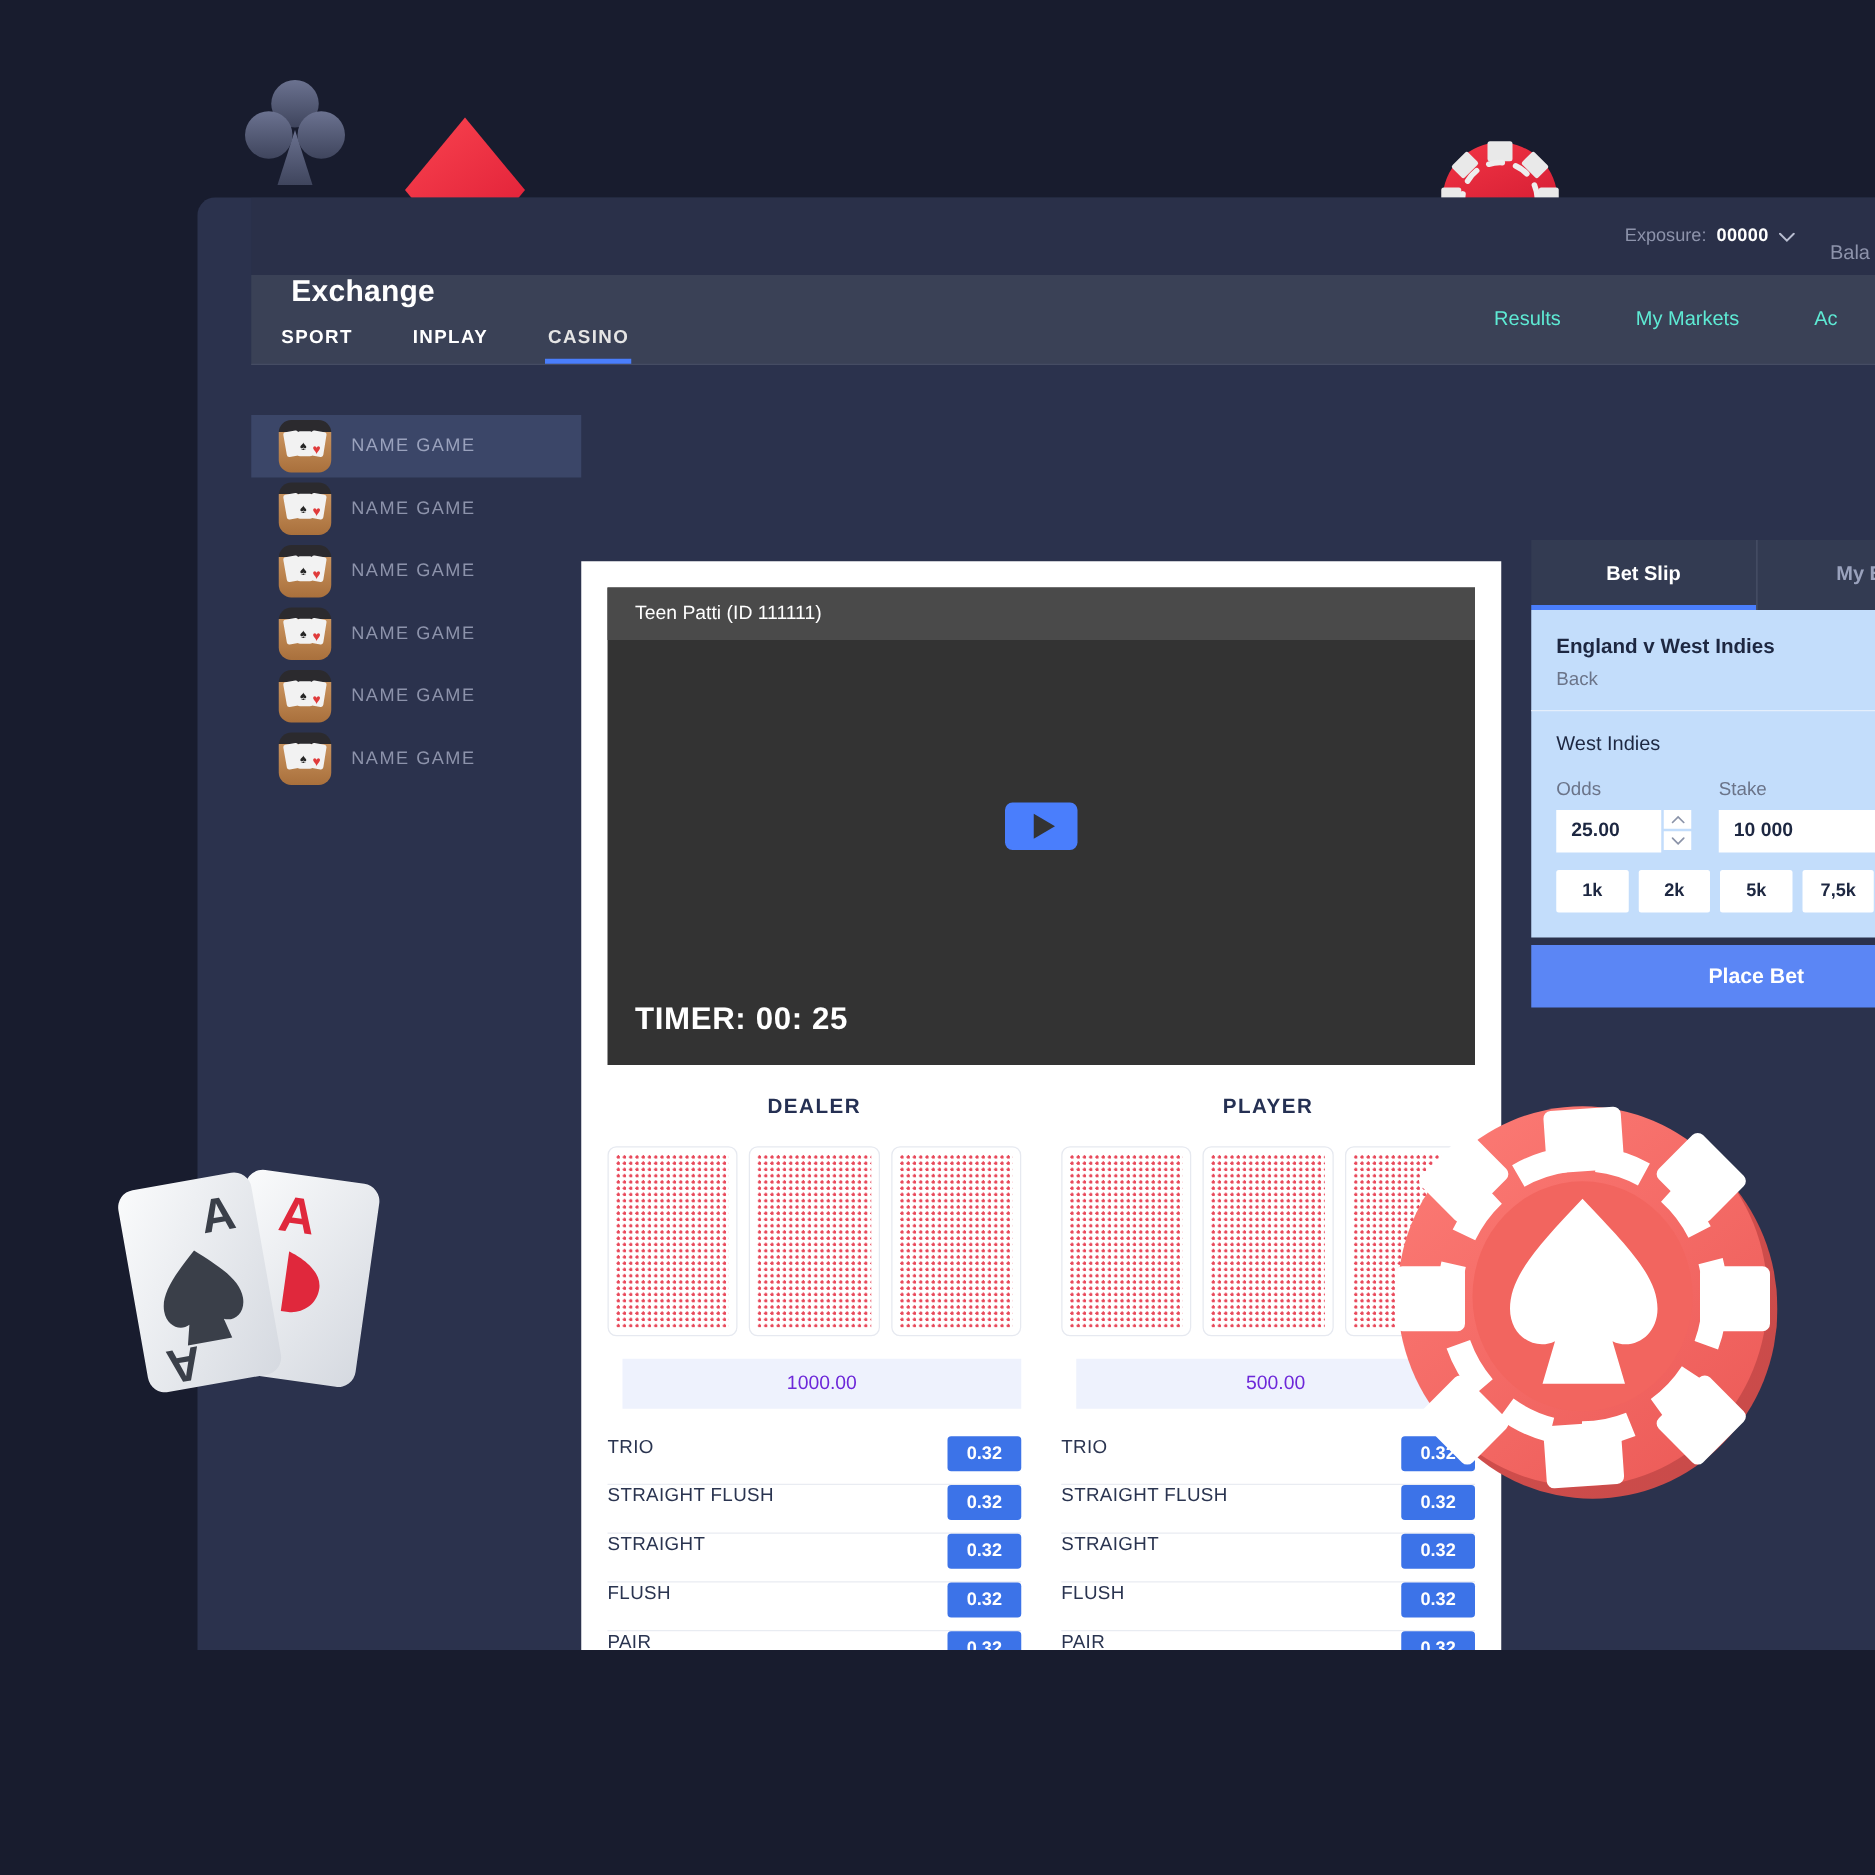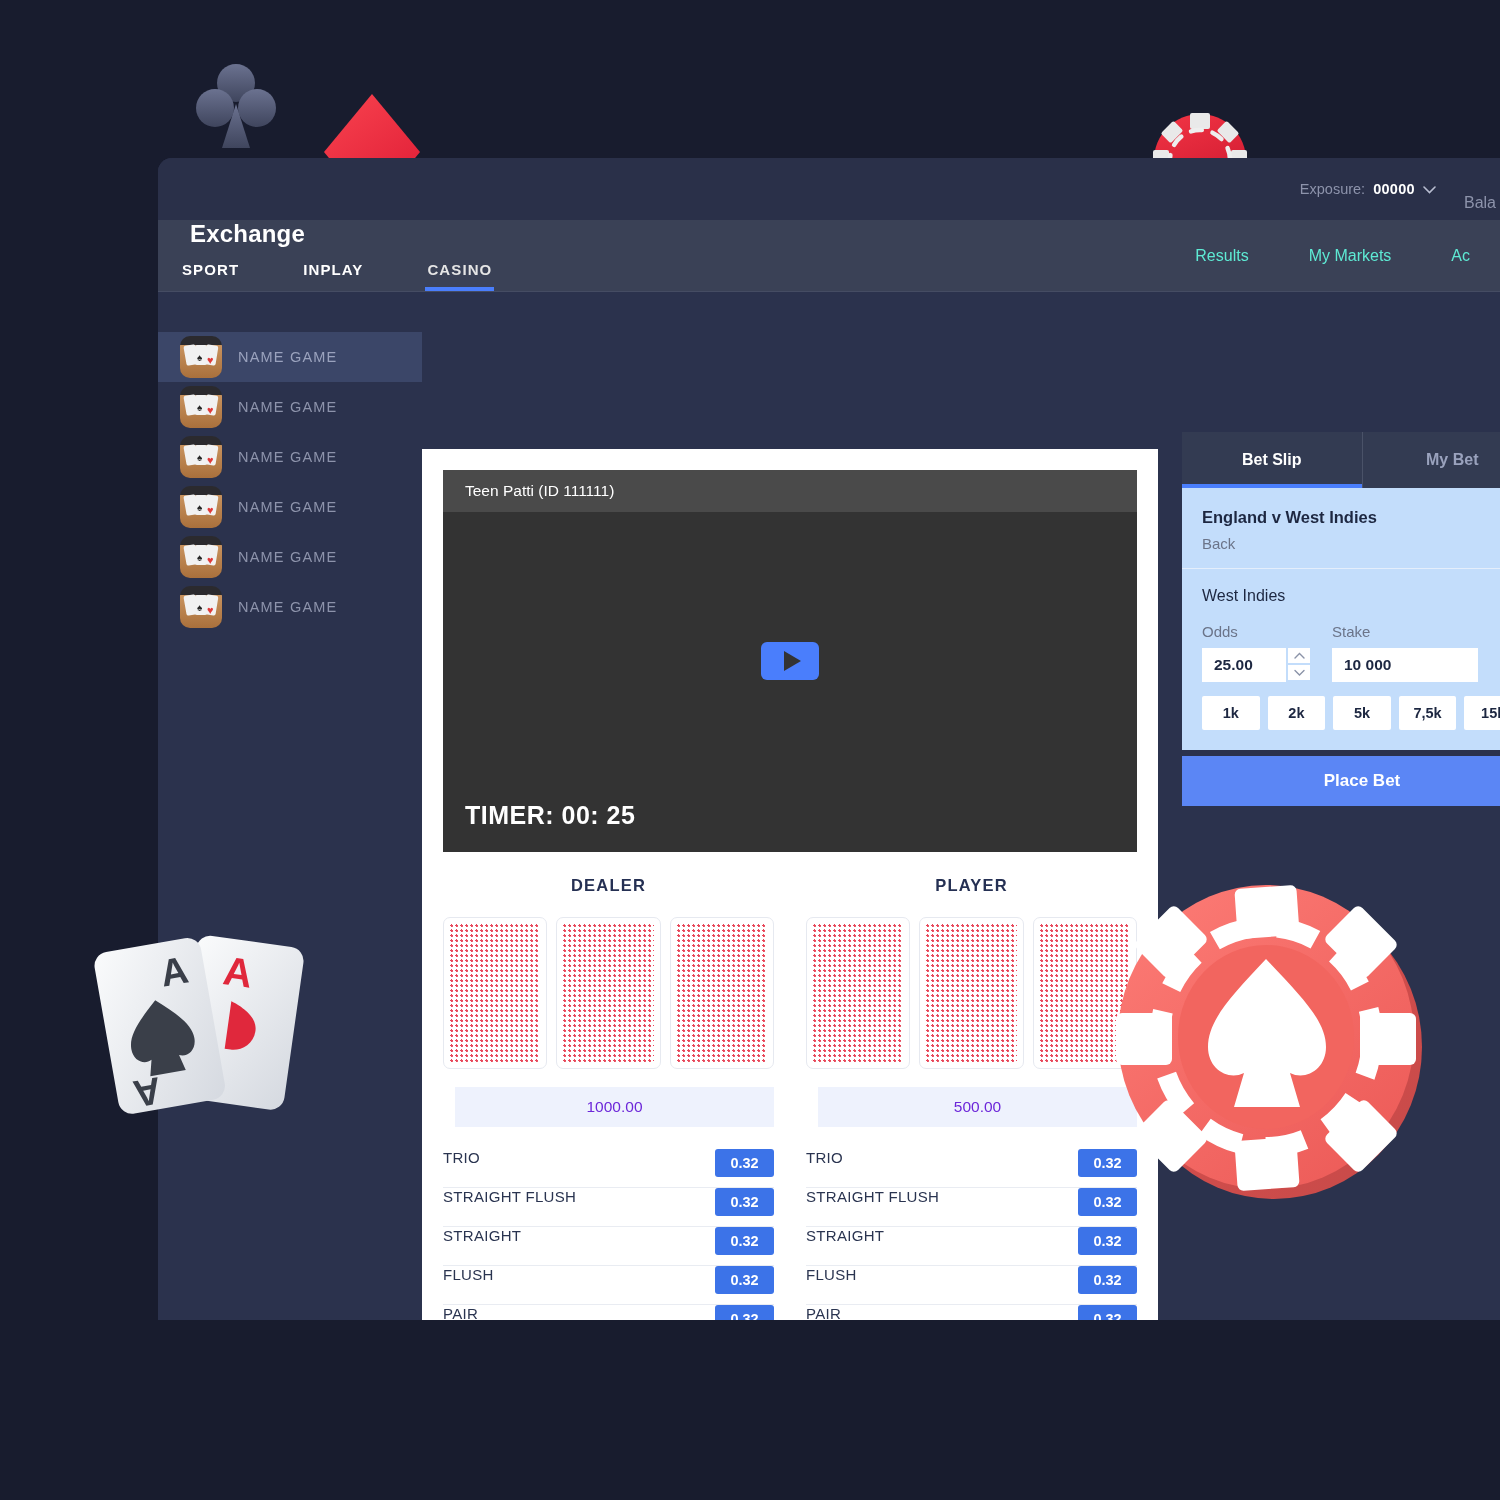--- a/index.html
+++ b/index.html
@@ -35,20 +35,21 @@
 
   
   .app {
     position: absolute;
     left: 158px; top: 158px;
     width: 1342px; height: 1162px;
     background: #2b324d;
     border-top-left-radius: 14px;
     overflow: hidden;
     z-index: 10;
+    padding-left: 43px;
   }
 
   
   .topbar {
     height: 62px;
     background: #2a3049;
     display: flex; align-items: center; justify-content: flex-end;
     padding-right: 0px;
     position: relative;
   }
@@ -69,21 +70,21 @@
     background: #3a4156;
     display: flex; align-items: flex-start;
     position: relative;
     border-bottom: 1px solid #454c63;
     flex-direction: column;
   }
   .brand {
     color: #ffffff; font-size: 24px; font-weight: bold;
     margin-left: 32px; width: 210px; letter-spacing: .2px;
   }
-  .nav-left { display: flex; align-items: flex-end; height: 100%; gap: 16px; }
+  .nav-left { display: flex; align-items: flex-end; height: 100%; gap: 0; }
   .nav-tab {
     color: #ffffff; font-size: 15px; font-weight: bold; letter-spacing: 1.1px;
     height: 100%; display: flex; align-items: center; padding: 0 24px;
     position: relative; cursor: pointer;
   }
   .nav-tab.active { color: #e5e5e5; }
   .nav-tab.active::after {
     content:""; position: absolute; left: 22px; right: 22px; bottom: 0;
     height: 4px; background: #4a7efc;
   }

